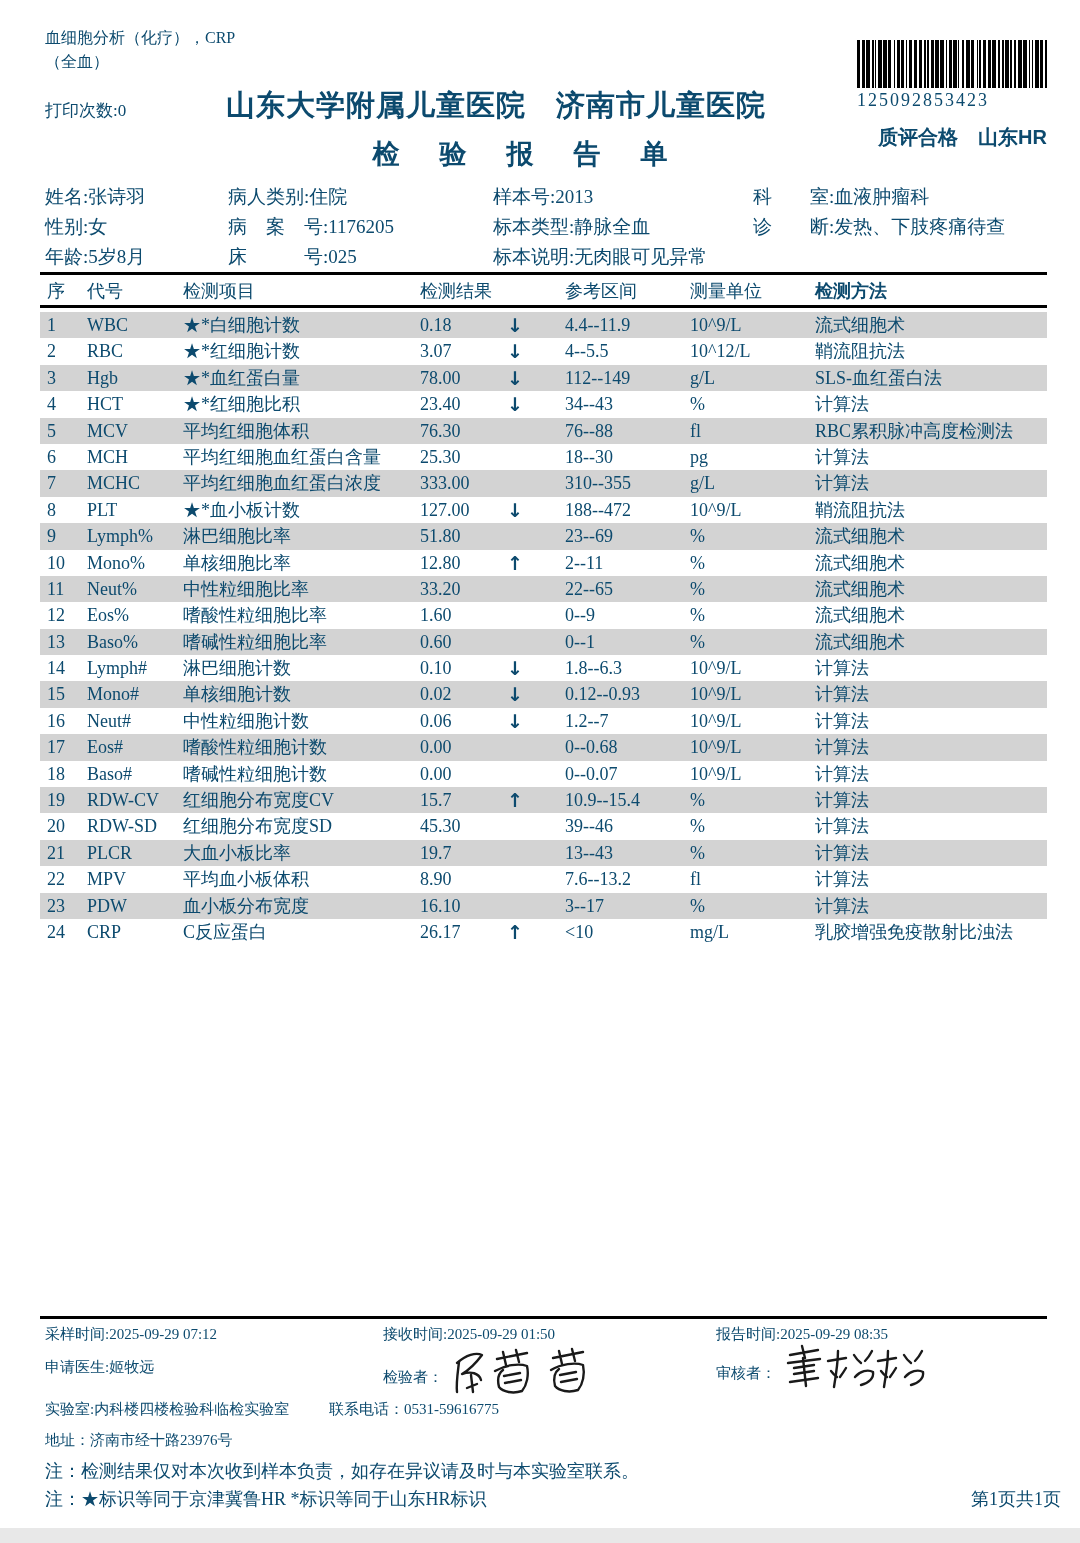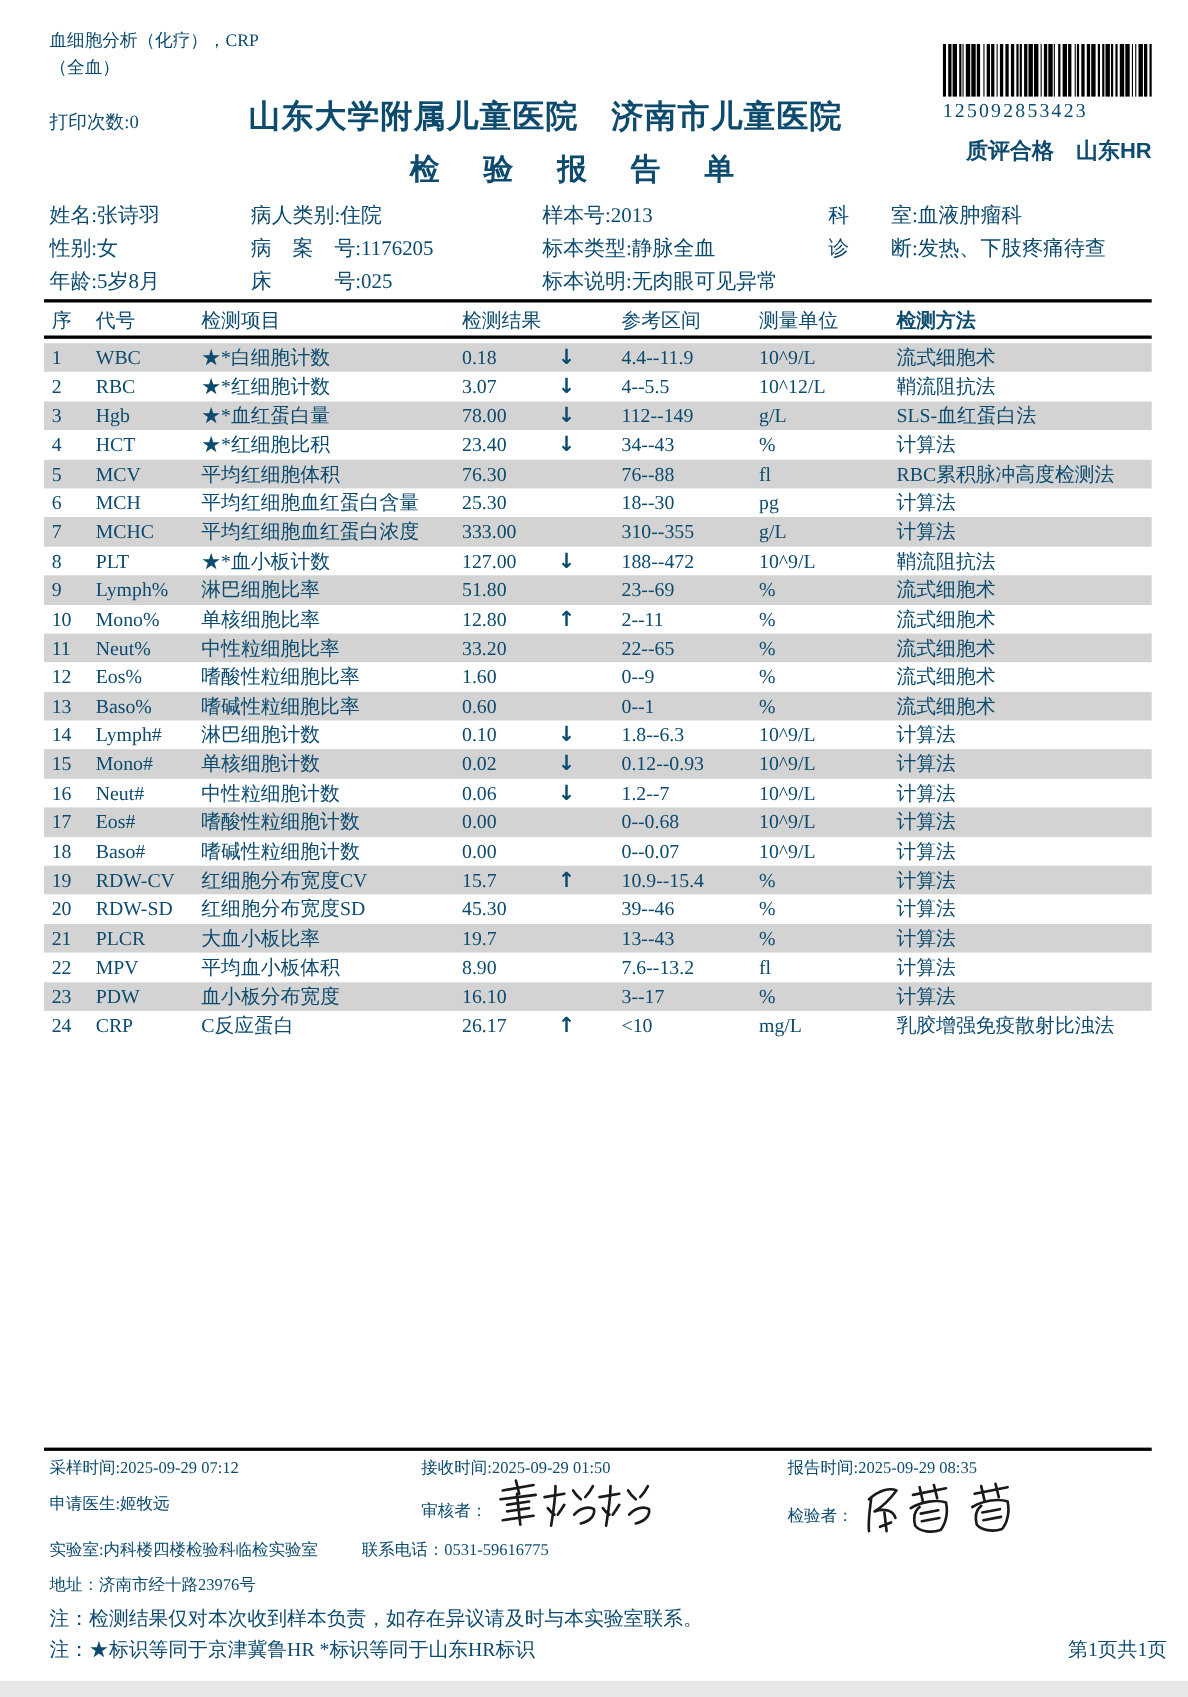--- a/index.html
+++ b/index.html
@@ -368,47 +368,47 @@
 
   <div class="f-row f-grid f-times">
     <span>采样时间:2025-09-29 07:12</span>
     <span>接收时间:2025-09-29 01:50</span>
     <span>报告时间:2025-09-29 08:35</span>
   </div>
 
   <div class="f-row f-grid f-sign">
     <span>申请医生:姬牧远</span>
     <span class="sig-cell">
+      <span>检验者：</span><svg class="sig-svg" width="175" height="56" viewBox="0 0 175 56" fill="none" stroke="#1a1a1a" stroke-width="2.4" stroke-linecap="round" stroke-linejoin="round">
+        <path d="M10 18 C9 27 7 38 8 48"></path>
+        <path d="M8 19 C17 11 27 8 33 11 C27 19 20 26 13 30 C22 27 30 29 32 36"></path>
+        <path d="M22 31 L24 48 M18 44 L28 40"></path>
+        <path d="M48 15 L78 9 M54 8 L57 21 M67 6 L70 18"></path>
+        <path d="M46 27 C56 21 70 19 78 22 C80 31 78 41 73 47 C64 50 54 48 50 43 C48 35 50 29 54 26"></path>
+        <path d="M55 32 L71 29 M56 39 L72 36"></path>
+        <path d="M104 14 L134 8 M110 7 L113 20 M123 5 L126 17"></path>
+        <path d="M102 26 C112 20 126 18 134 21 C136 30 134 40 129 46 C120 49 110 47 106 42 C104 34 106 28 110 25"></path>
+        <path d="M111 31 L127 28 M112 38 L128 35"></path>
+      </svg>
+    </span>
+    <span class="sig-cell">
       <span>审核者：</span><svg class="sig-svg" width="150" height="48" viewBox="0 0 150 48" fill="none" stroke="#1a1a1a" stroke-width="2.4" stroke-linecap="round" stroke-linejoin="round">
         <path d="M8 11 L36 6 M20 2 L23 14"></path>
         <path d="M6 19 L38 15 M12 24 L32 21 M12 30 L32 27 M8 38 L36 34"></path>
         <path d="M21 14 L24 42"></path>
         <path d="M56 7 C56 19 54 31 52 43"></path>
         <path d="M46 17 L64 14 M49 27 C52 31 55 33 55 33 M64 24 C61 29 58 33 58 33"></path>
         <path d="M72 11 C75 16 79 19 79 19 M90 7 C87 13 83 17 83 17"></path>
         <path d="M73 33 C78 27 86 25 91 28 C92 34 87 39 79 41"></path>
         <path d="M106 7 C106 19 104 31 102 43"></path>
         <path d="M96 17 L114 14 M99 27 C102 31 105 33 105 33 M114 24 C111 29 108 33 108 33"></path>
         <path d="M122 11 C125 16 129 19 129 19 M140 7 C137 13 133 17 133 17"></path>
         <path d="M123 33 C128 27 136 25 141 28 C142 34 137 39 129 41"></path>
       </svg>
     </span>
-    <span class="sig-cell">
-      <span>检验者：</span><svg class="sig-svg" width="175" height="56" viewBox="0 0 175 56" fill="none" stroke="#1a1a1a" stroke-width="2.4" stroke-linecap="round" stroke-linejoin="round">
-        <path d="M10 18 C9 27 7 38 8 48"></path>
-        <path d="M8 19 C17 11 27 8 33 11 C27 19 20 26 13 30 C22 27 30 29 32 36"></path>
-        <path d="M22 31 L24 48 M18 44 L28 40"></path>
-        <path d="M48 15 L78 9 M54 8 L57 21 M67 6 L70 18"></path>
-        <path d="M46 27 C56 21 70 19 78 22 C80 31 78 41 73 47 C64 50 54 48 50 43 C48 35 50 29 54 26"></path>
-        <path d="M55 32 L71 29 M56 39 L72 36"></path>
-        <path d="M104 14 L134 8 M110 7 L113 20 M123 5 L126 17"></path>
-        <path d="M102 26 C112 20 126 18 134 21 C136 30 134 40 129 46 C120 49 110 47 106 42 C104 34 106 28 110 25"></path>
-        <path d="M111 31 L127 28 M112 38 L128 35"></path>
-      </svg>
-    </span>
   </div>
 
   <div class="f-row f-lab">
     <span>实验室:内科楼四楼检验科临检实验室</span>
     <span class="phone">联系电话：0531-59616775</span>
   </div>
 
   <div class="f-row f-addr">地址：济南市经十路23976号</div>
 
   <div class="f-row f-note1">注：检测结果仅对本次收到样本负责，如存在异议请及时与本实验室联系。</div>

